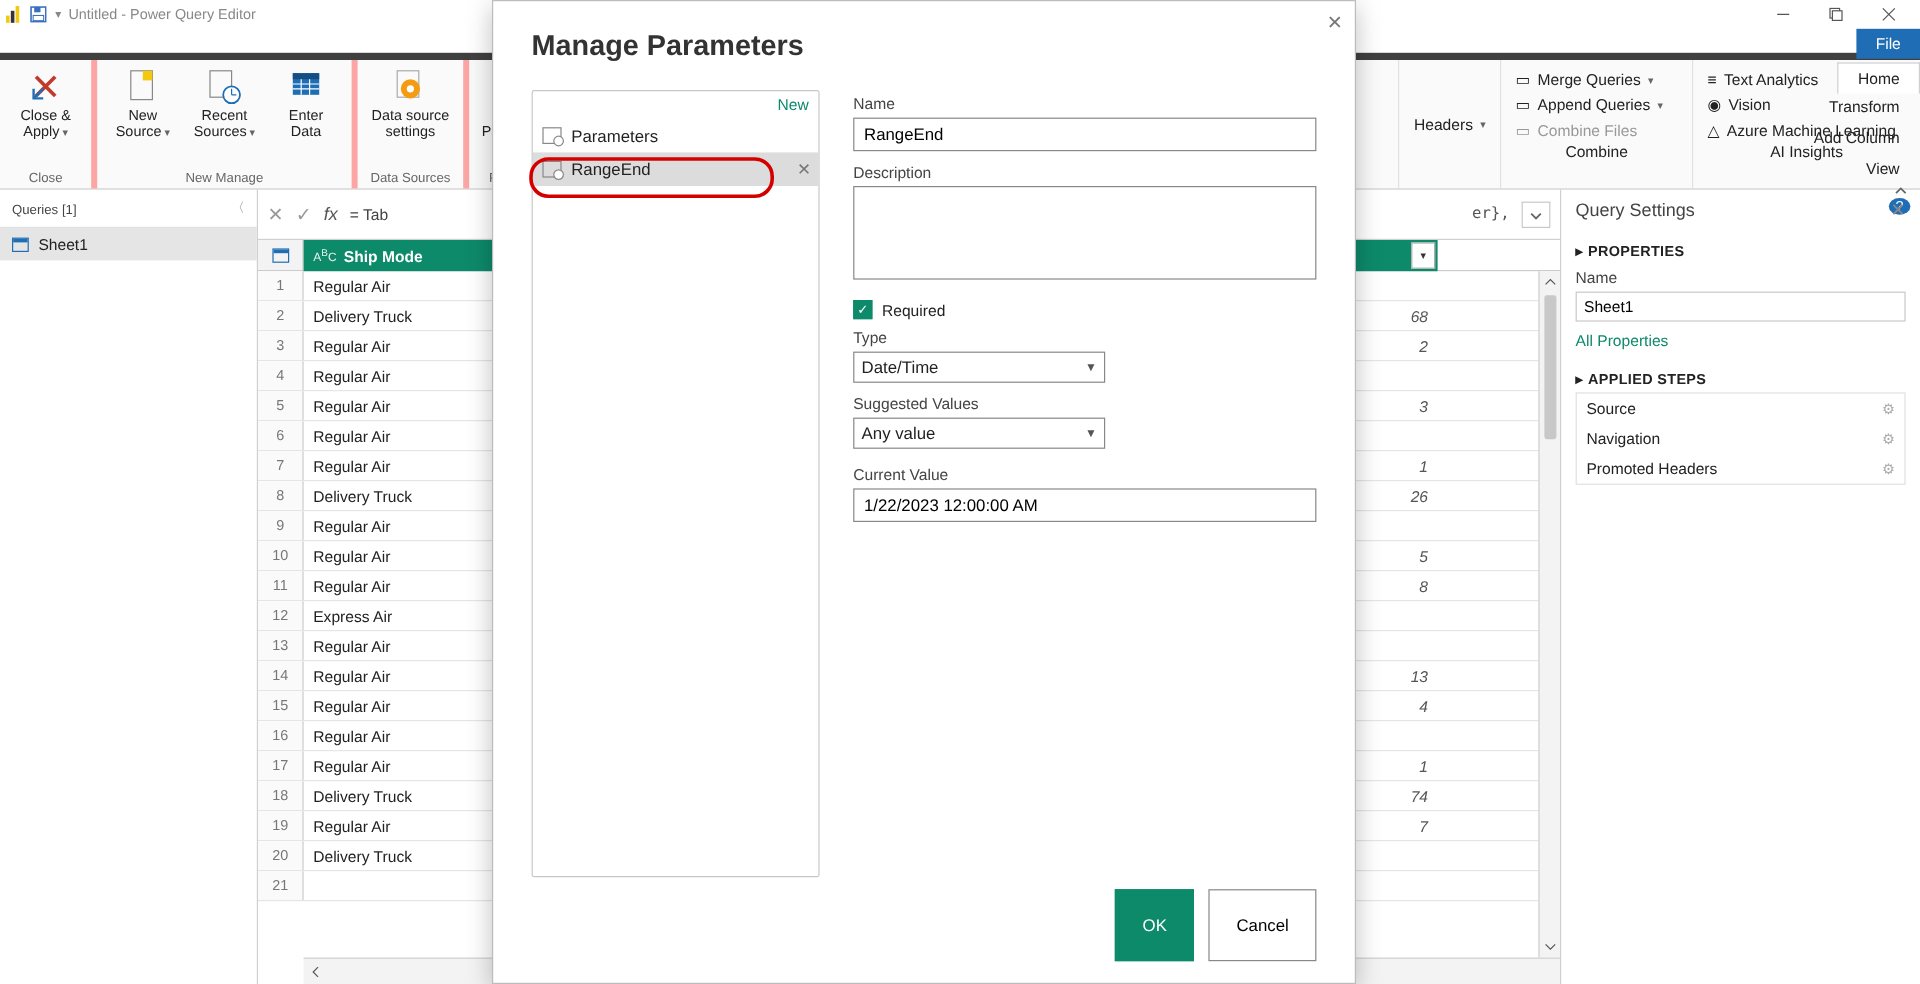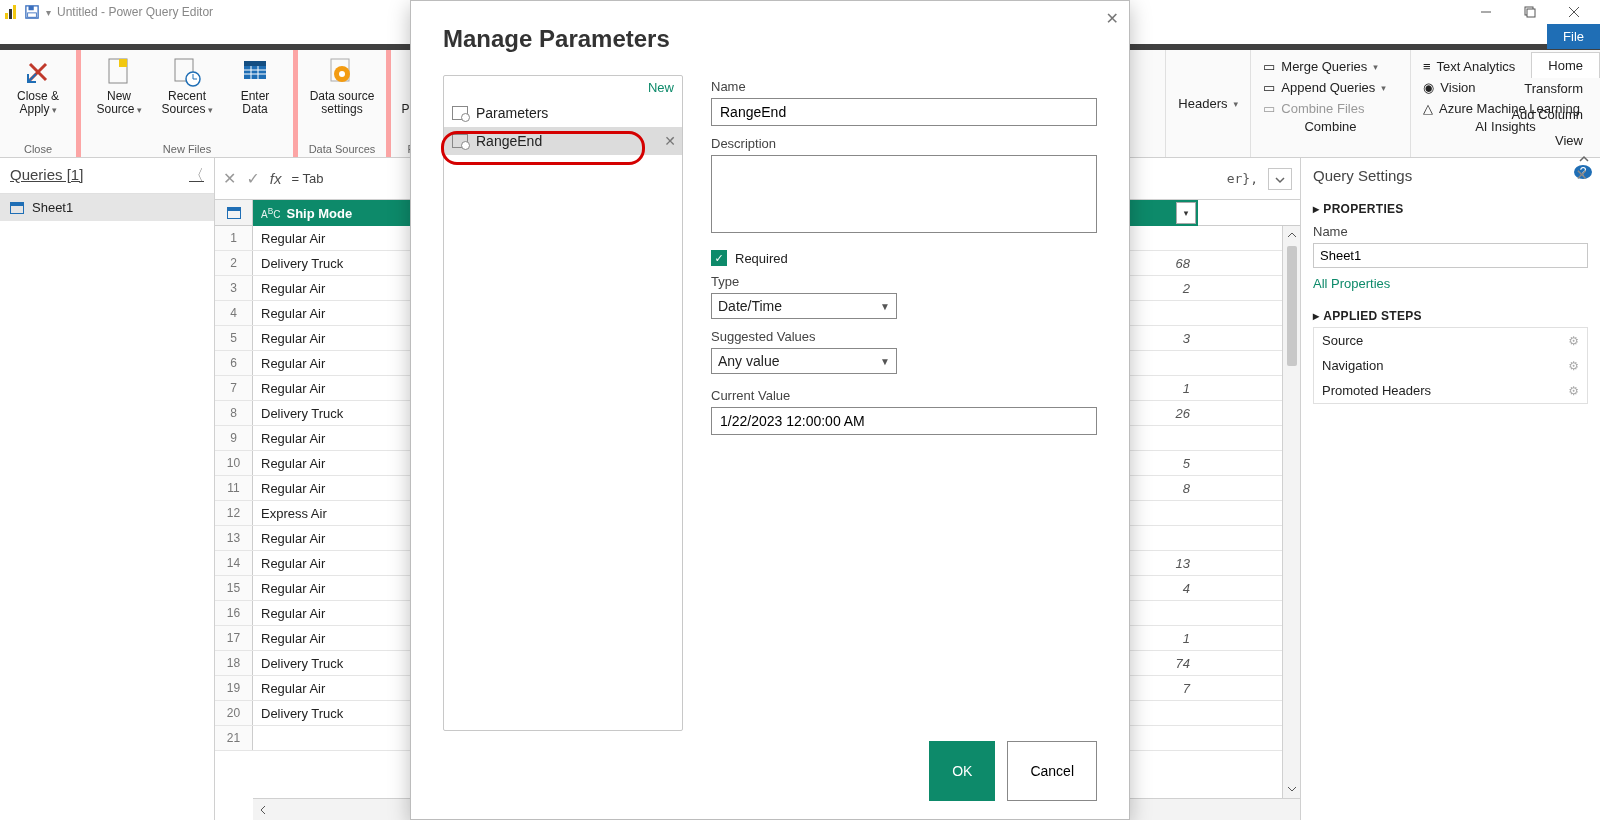--- a/index.html
+++ b/index.html
@@ -42,21 +42,21 @@
 
   .ribbon-right { padding:6px 12px; }
   .rlink { display:flex; align-items:center; gap:6px; font-size:13px; padding:3px 0; cursor:pointer; }
   .rlink.disabled { color:#999; }
 
   
   .main { display:flex; height: calc(100% - 24px - 26px - 108px); }
 
   
   .queries-pane { width:215px; border-right:1px solid #d0d0d0; display:flex;flex-direction:column;}
-  .pane-head { padding:8px 10px; font-size:15px; color:#444; display:flex;align-items:flex-start;justify-content:space-between; border-bottom:1px solid #e0e0e0;text-decoration:underline;}
+  .pane-head { padding:8px 10px; font-size:11px; color:#444; display:flex;align-items:flex-end;justify-content:space-between; border-bottom:1px solid #e0e0e0;}
   .pane-head .collapse-ic { color:#888; }
   .query-item { padding:6px 10px; display:flex;align-items:center;gap:8px; cursor:pointer;}
   .query-item.selected { background:#e5e5e5; }
   .tbl-ic { width:14px;height:12px;border:1px solid #1f6eb5; position:relative;}
   .tbl-ic::before{content:"";position:absolute;top:0;left:0;right:0;height:3px;background:#1f6eb5;}
 
   
   .center { flex:1; display:flex; flex-direction:column; min-width:0; position:relative;}
   .formula-row { height:42px; display:flex;align-items:center; border-bottom:1px solid #d0d0d0; padding:0 8px; gap:10px;}
   .formula-row .fx { font-style:italic; font-size:15px; color:#555; }
@@ -108,21 +108,21 @@
   .param-item .pic { width:16px;height:14px;border:1px solid #888; position:relative; }
   .param-item .pic::after{content:"";position:absolute;right:-3px;bottom:-3px;width:7px;height:7px;border:1px solid #888;border-radius:50%;background:#fff;}
   .param-item.selected { background:#dcdcdc; }
   .param-item .del { position:absolute; right:6px; color:#777; font-size:14px; }
   .highlight-ring { position:absolute; border:3px solid #d40000; border-radius:16px; pointer-events:none; }
 
   .param-form { flex:1; }
   .flabel { font-size:13px; color:#444; margin:4px 0 4px; }
   .finput { width:100%; border:1px solid #888; padding:5px 8px; font-size:14px; }
   .ftextarea { width:100%; height:78px; border:1px solid #888; padding:5px 8px; font-size:14px; resize:none;}
-  .fselect { width:186px; border:1px solid #888; padding:4px 6px; font-size:14px; display:flex;justify-content:space-between;align-items:center; background:#fff; }
+  .fselect { width:210px; border:1px solid #888; padding:4px 6px; font-size:14px; display:flex;justify-content:space-between;align-items:center; background:#fff; }
   .fselect .dd { color:#555; font-size:10px; }
   .chk { display:flex;align-items:center;gap:8px; margin:14px 0 8px;}
   .chk-box { width:16px;height:16px;border:1px solid #0d8a6a;background:#0d8a6a;color:#fff;display:flex;align-items:center;justify-content:center;font-size:11px;}
   .modal-foot { display:flex; justify-content:flex-end; gap:12px; padding-top:10px;}
   .btn { padding:21px 22px; font-size:14px; border:1px solid #888; background:#fff; cursor:pointer;}
   .btn.primary { background:#0d8a6a; color:#fff; border-color:#0d8a6a; }
 
   svg { display:block; }
 </style>
 </head>
@@ -231,21 +231,21 @@
               <line x1="2" y1="11" x2="24" y2="11" stroke="#fff"></line>
               <line x1="2" y1="15" x2="24" y2="15" stroke="#fff"></line>
               <line x1="9" y1="7" x2="9" y2="20" stroke="#fff"></line>
               <line x1="16" y1="7" x2="16" y2="20" stroke="#fff"></line>
             </svg>
           </div>
         <div class="lbl" style="white-space:pre-line">Enter
 Data</div>
       </div>
     </div>
-    <div class="glabel">New Files</div>
+    <div class="glabel">New Manage</div>
   </div>
 
   <div class="ribbon-group">
     <div class="icons">
       <div class="rib-btn" style="width:72px">
         <div class="ic">
             <svg width="30" height="30">
               <rect x="4" y="2" width="18" height="22" fill="none" stroke="#aaa"></rect>
               <circle cx="15" cy="17" r="8" fill="#f39c12"></circle>
               <circle cx="15" cy="17" r="3" fill="#fff"></circle>

